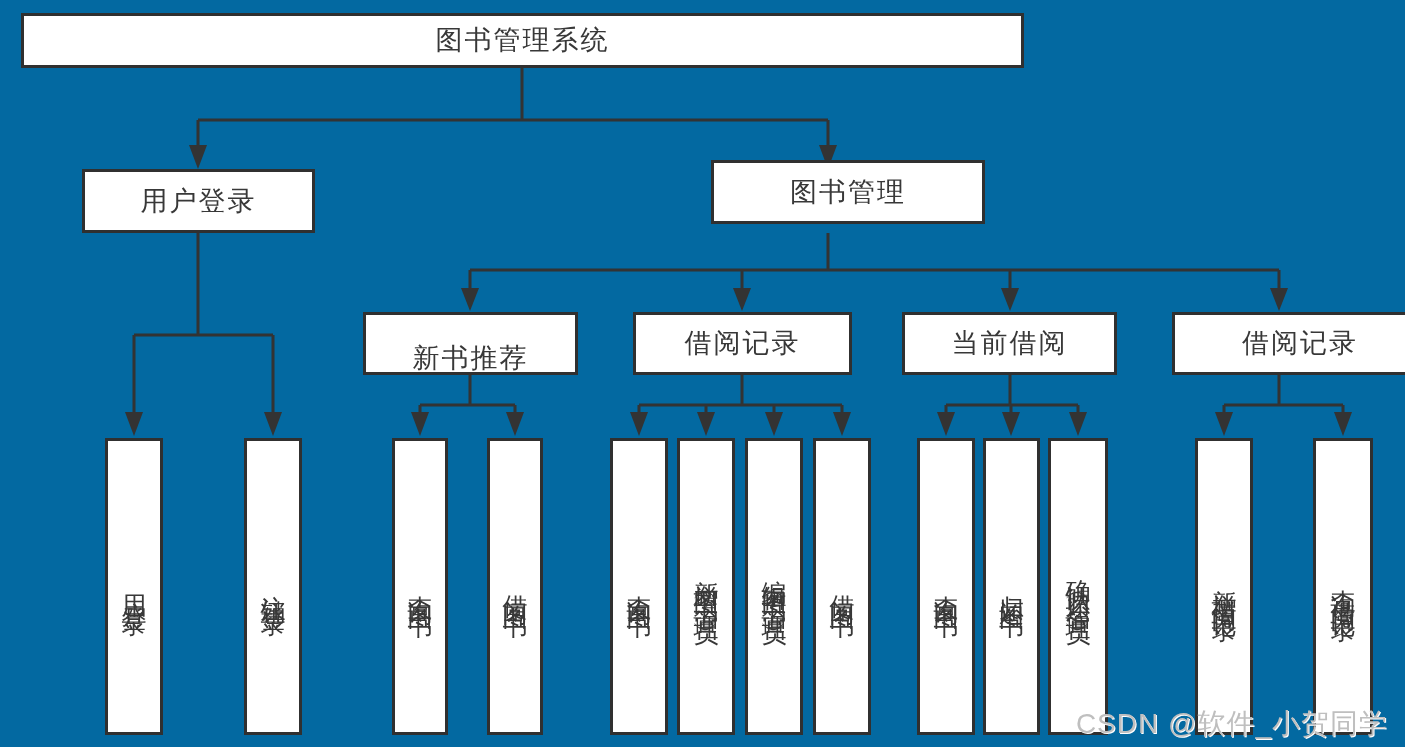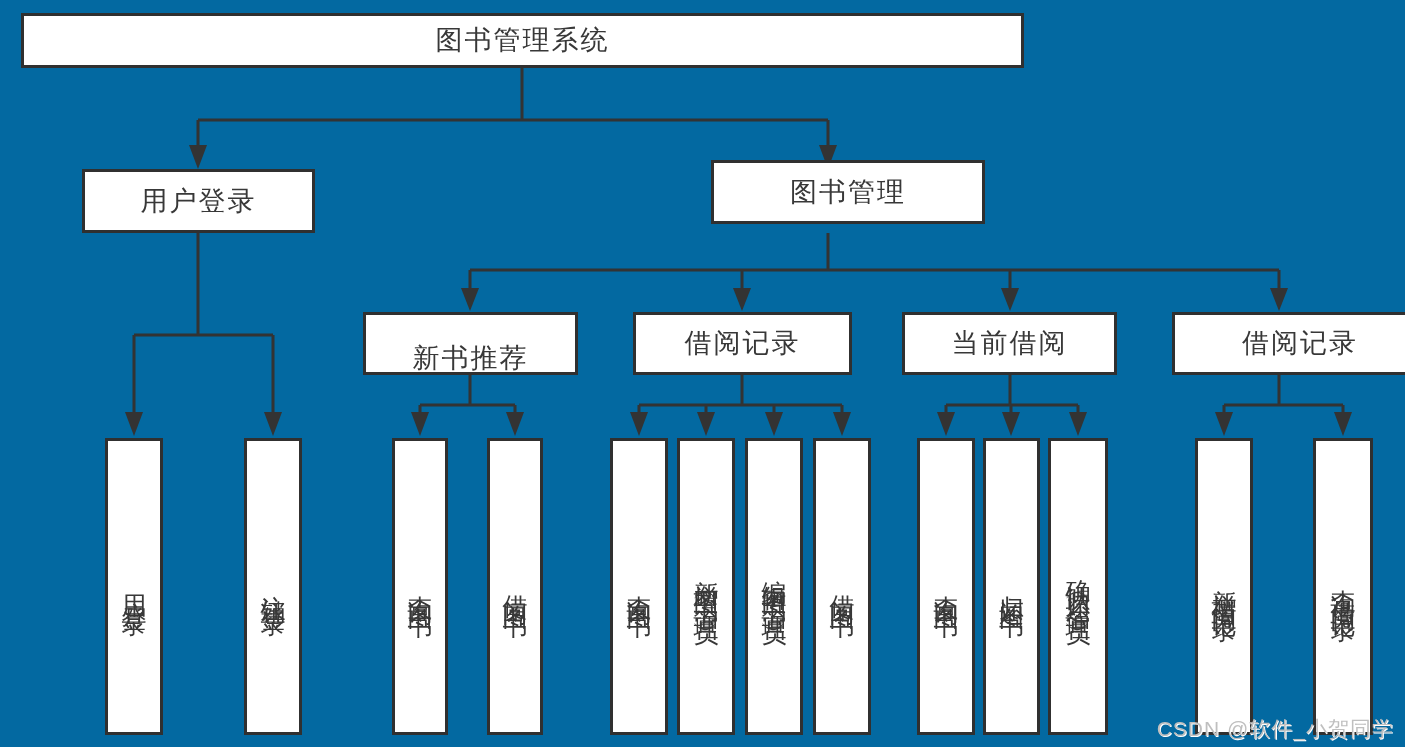--- a/index.html
+++ b/index.html
@@ -33,23 +33,23 @@
     writing-mode:vertical-rl;
     text-orientation:mixed;
     color:#383838;
     font-size:25px;
     letter-spacing:6px;
     line-height:1;
     white-space:nowrap;
   }
   .watermark{
     position:absolute;
-    right:11px;
+    right:17px;
     bottom:4px;
-    font-size:21px;
+    font-size:28px;
     color:#bfbfbf;
     text-shadow:1px 1px 0 #ffffff;
     letter-spacing:1px;
     white-space:nowrap;
   }
 </style>
 </head>
 <body>
 
 <div class="stage">

